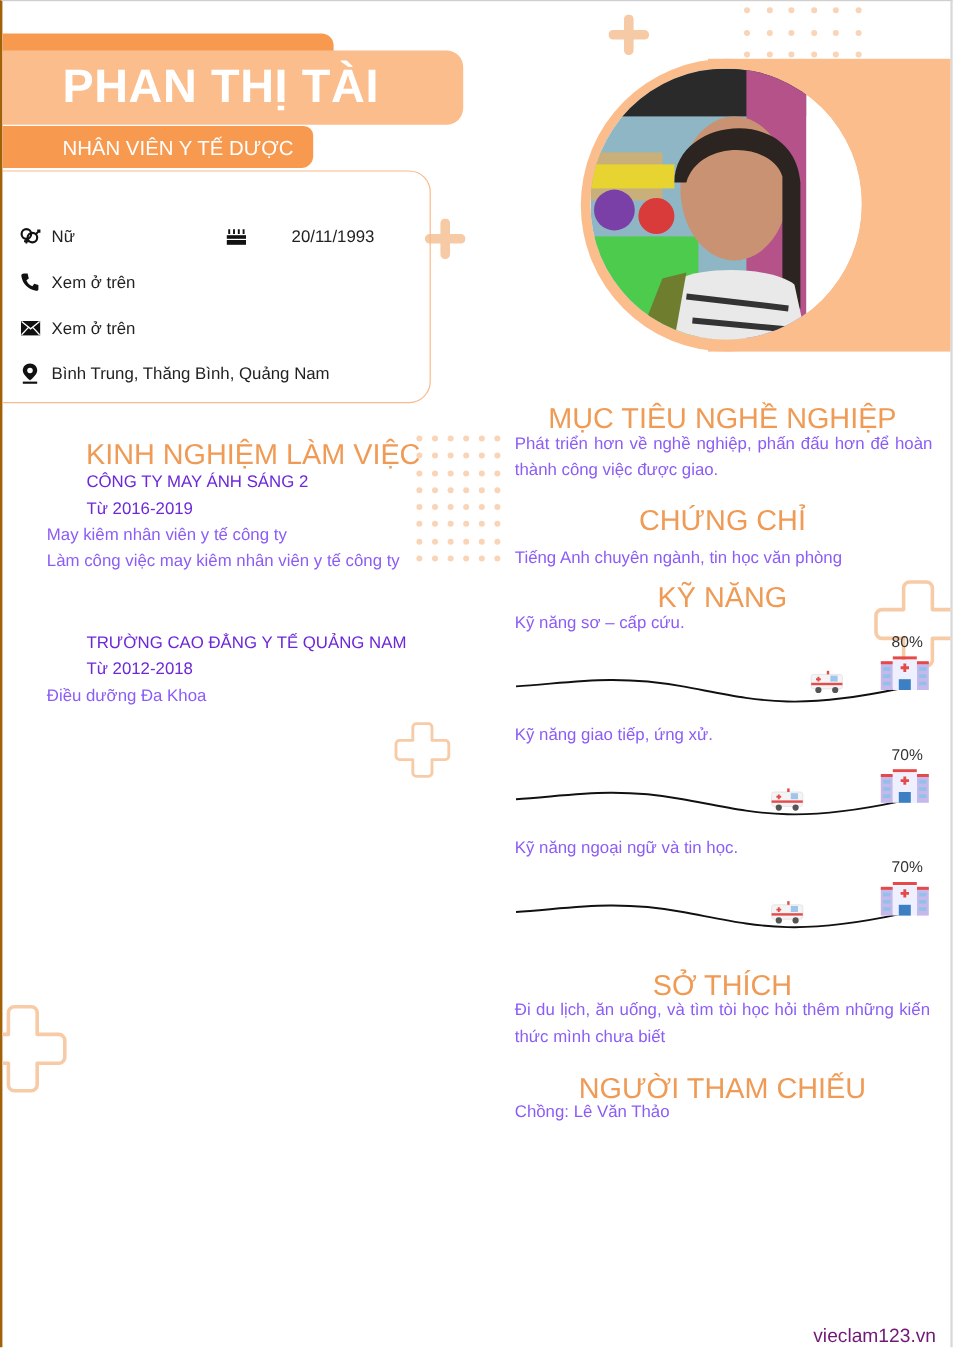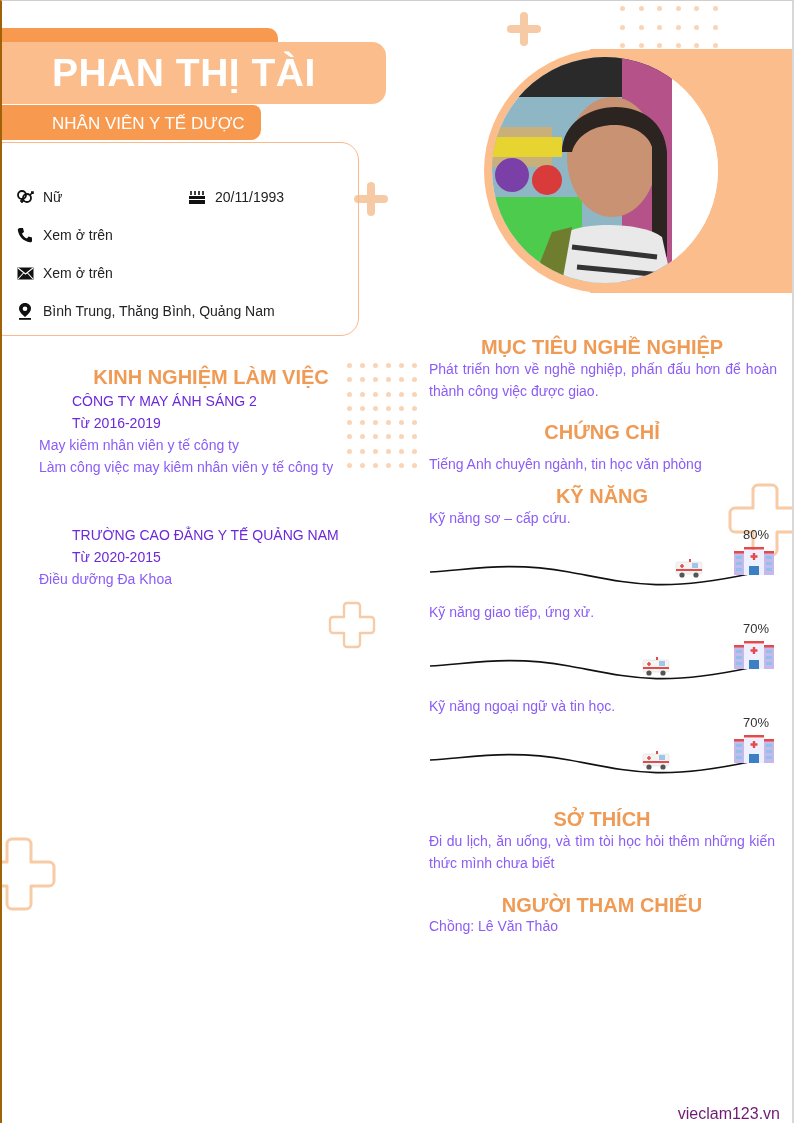--- a/index.html
+++ b/index.html
@@ -20,21 +20,21 @@
   .card { left: -16px; top: 141px; width: 373px; height: 194px; border: 1.5px solid #f9b98a; border-radius: 18px; }
   .info-row { display: flex; align-items: center; font-size: 14px; color: #222; }
   .info-row .ic { width: 18px; height: 18px; margin-right: 9px; display: inline-flex; align-items: center; justify-content: center; }
 
   
   .photo-band { left: 588px; top: 48px; width: 206px; height: 244px; background: #fbbd8c; }
   .photo-ring { left: 482px; top: 48px; width: 244px; height: 244px; border-radius: 50%; background: #fbbd8c; }
   .photo-inner { left: 490px; top: 56px; width: 226px; height: 226px; border-radius: 50%; overflow: hidden; background: #ffffff; }
 
   
-  .sec-h { font-size: 20px; font-weight: bold; color: #ef9b55; text-align: center; }
+  .sec-h { font-size: 24px; font-weight: normal; color: #ef9b55; text-align: center; }
   .txt { font-size: 14px; color: #8b5cf6; line-height: 22px; }
   .txt-b { font-size: 14px; color: #6d28d9; line-height: 22px; margin-left: 33px; }
 
   .dot-grid { display: grid; }
   .dot { width: 5px; height: 5px; border-radius: 50%; background: #f9d4b7; }
 
   .pct { font-size: 13px; color: #333; }
   .footer { right: 12px; top: 1104px; font-size: 16px; color: #701a75; }
 </style>
 </head>
@@ -83,21 +83,21 @@
     <span class="ic">
       <svg width="18" height="16" viewBox="0 0 18 16">
           <circle cx="6" cy="6" r="4" fill="none" stroke="#111" stroke-width="1.8"></circle>
           <circle cx="11" cy="9" r="4" fill="none" stroke="#111" stroke-width="1.8"></circle>
           <path d="M6 10 V14 M4 12 H8 M14 6 L17 3 M15 3 H17 V5" stroke="#111" stroke-width="1.6" fill="none"></path>
         </svg>
     </span>
     <span>Nữ</span>
   </div>
 
-  <div class="abs info-row" style="left:186px; top:187px;">
+  <div class="abs info-row" style="left:186px; top:187px;gap:28px;">
     <span class="ic">
       <svg width="18" height="16" viewBox="0 0 18 16">
           <path d="M3 2 V6 M7 2 V6 M11 2 V6 M15 2 V6" stroke="#111" stroke-width="1.6"></path>
           <rect x="1" y="7" width="16" height="3" fill="#111"></rect>
           <rect x="1" y="11" width="16" height="4" fill="#111"></rect>
         </svg>
     </span>
     <span>20/11/1993</span>
   </div>
 
@@ -206,21 +206,21 @@
   <div class="abs sec-h" style="left:60px; top:365px; width:298px;">KINH NGHIỆM LÀM VIỆC</div>
   <div class="abs" style="left:37px; top:389px; width:320px;">
     <div class="txt-b">CÔNG TY MAY ÁNH SÁNG 2</div>
     <div class="txt-b">Từ 2016-2019</div>
     <div class="txt">May kiêm nhân viên y tế công ty</div>
     <div class="txt">Làm công việc may kiêm nhân viên y tế công ty</div>
   </div>
 
   <div class="abs" style="left:37px; top:523px; width:320px;">
     <div class="txt-b">TRƯỜNG CAO ĐẲNG Y TẾ QUẢNG NAM</div>
-    <div class="txt-b">Từ 2020-2015</div>
+    <div class="txt-b">Từ 2012-2018</div>
     <div class="txt">Điều dưỡng Đa Khoa</div>
   </div>
 
   <svg class="abs" style="left:325px; top:599px;" width="50" height="50" viewBox="0 0 50 50">
     <path d="M20 3 H30 A3 3 0 0 1 33 6 V17 H44 A3 3 0 0 1 47 20 V30 A3 3 0 0 1 44 33 H33 V44 A3 3 0 0 1 30 47 H20 A3 3 0 0 1 17 44 V33 H6 A3 3 0 0 1 3 30 V20 A3 3 0 0 1 6 17 H17 V6 A3 3 0 0 1 20 3 Z" fill="none" stroke="#f7cba6" stroke-width="2.4" stroke-linejoin="round"></path>
   </svg>
   <svg class="abs" style="left:-22px; top:834px;" width="78" height="78" viewBox="0 0 78 78">
     <path d="M32 4 H46 A5 5 0 0 1 51 9 V27 H69 A5 5 0 0 1 74 32 V46 A5 5 0 0 1 69 51 H51 V69 A5 5 0 0 1 46 74 H32 A5 5 0 0 1 27 69 V51 H9 A5 5 0 0 1 4 46 V32 A5 5 0 0 1 9 27 H27 V9 A5 5 0 0 1 32 4 Z" fill="none" stroke="#f7cba6" stroke-width="3" stroke-linejoin="round"></path>
   </svg>
   <svg class="abs" style="left:724px; top:480px;" width="78" height="78" viewBox="0 0 78 78">

